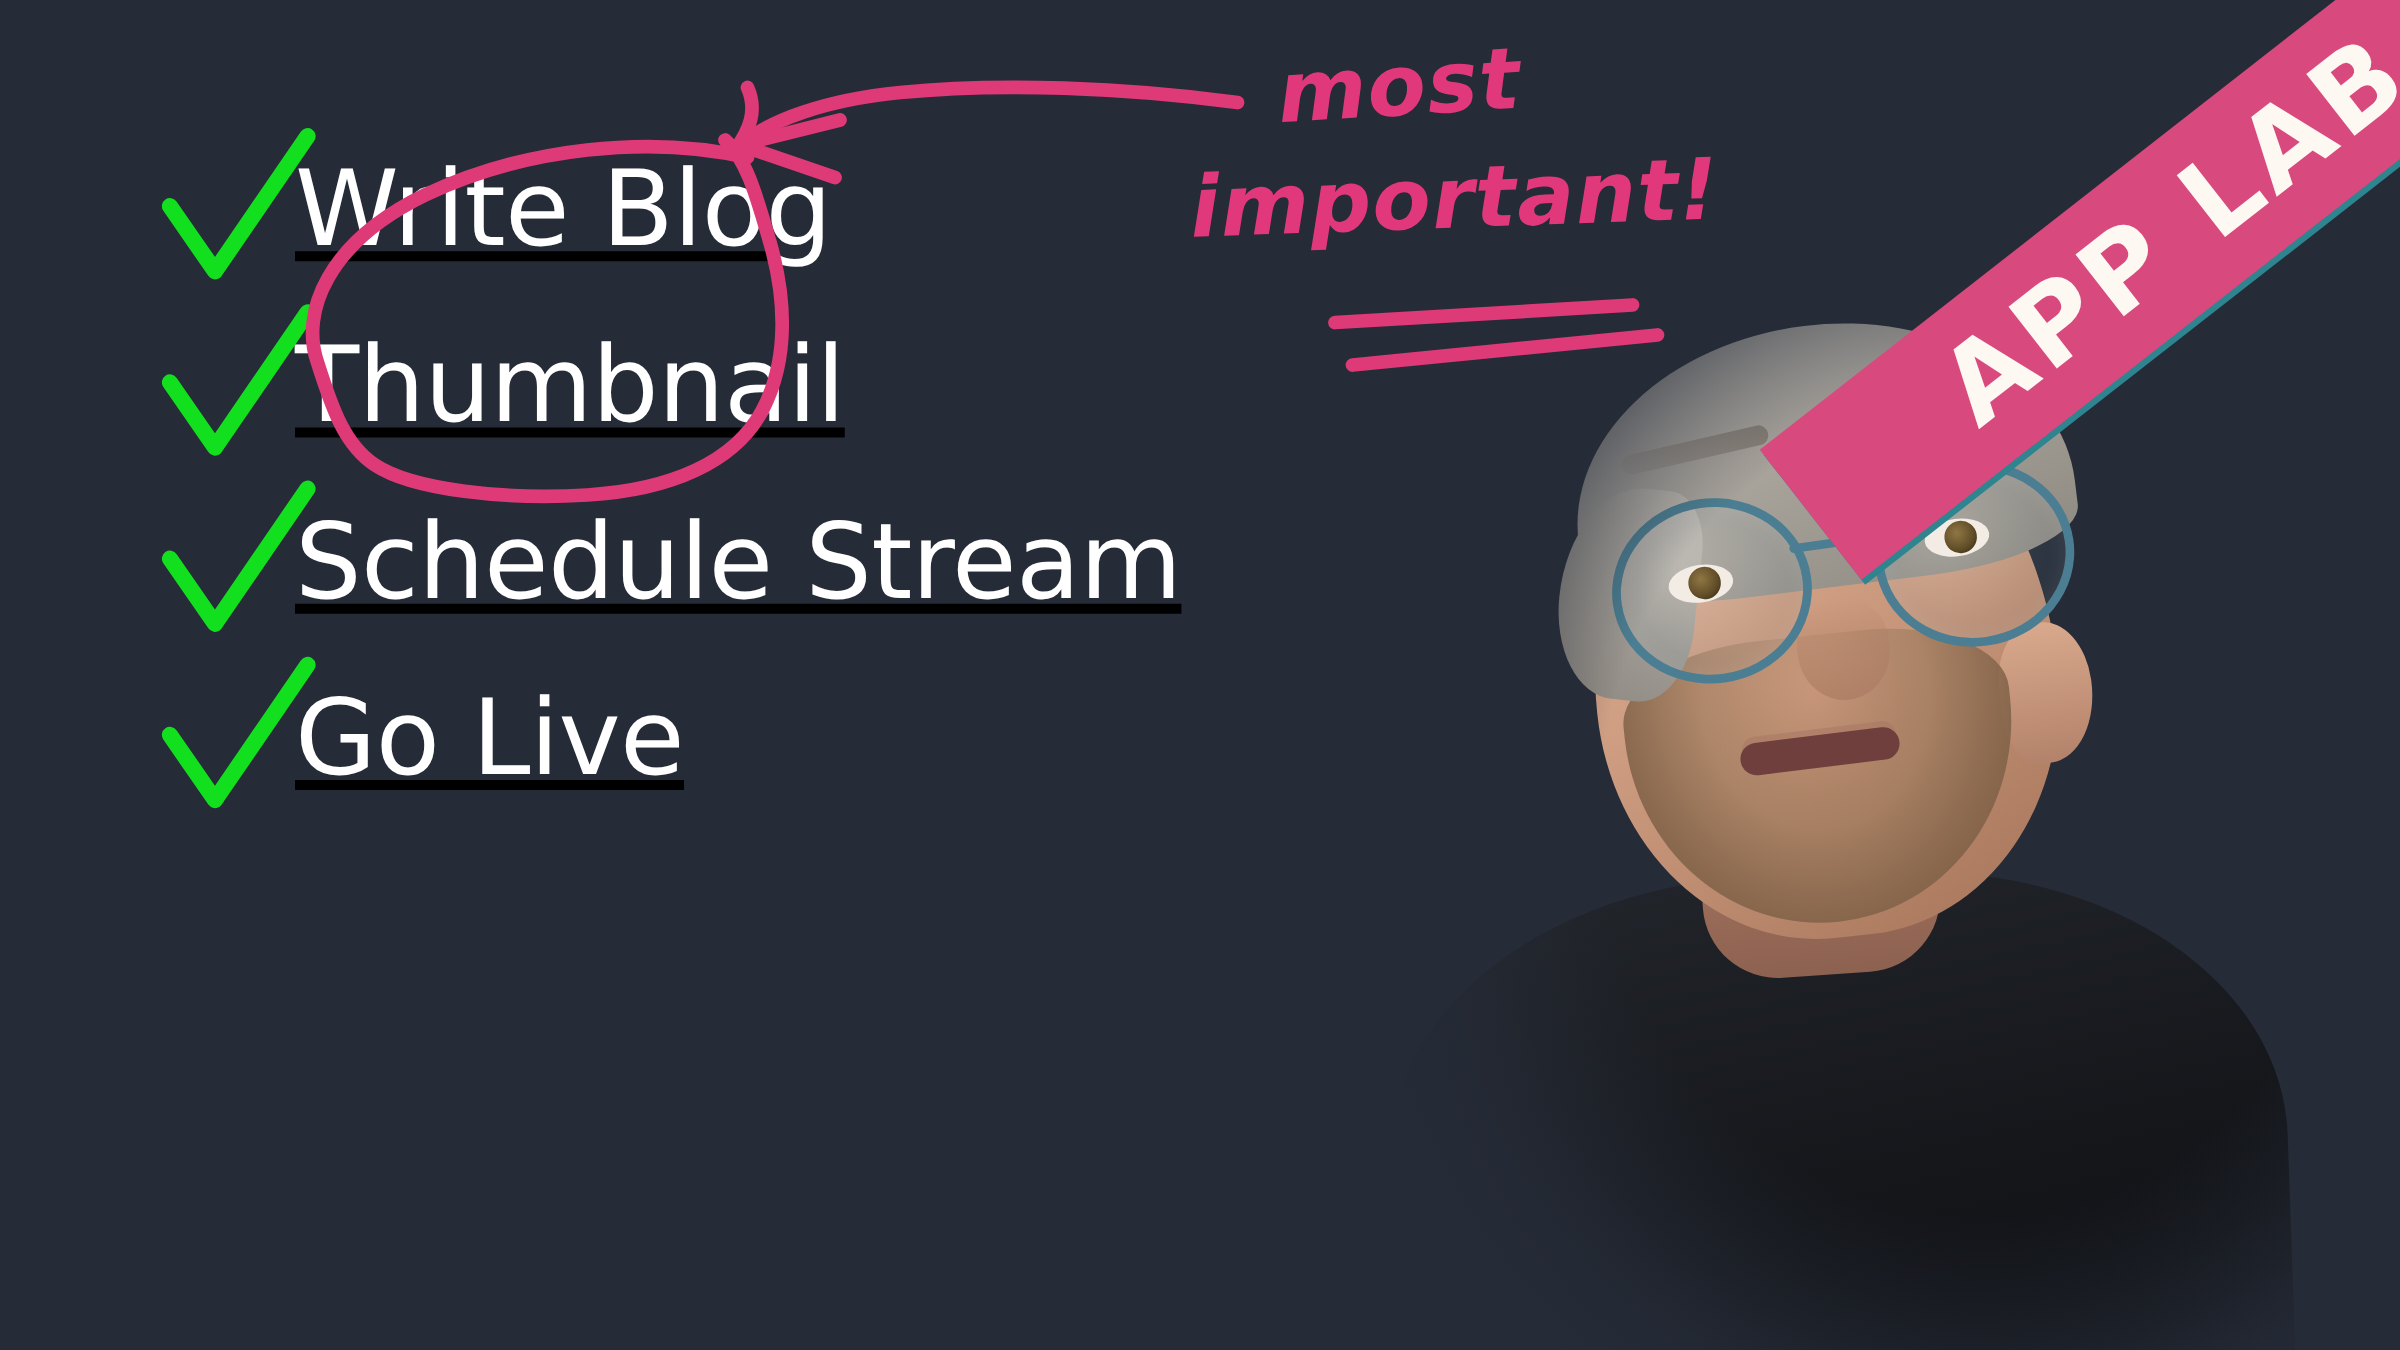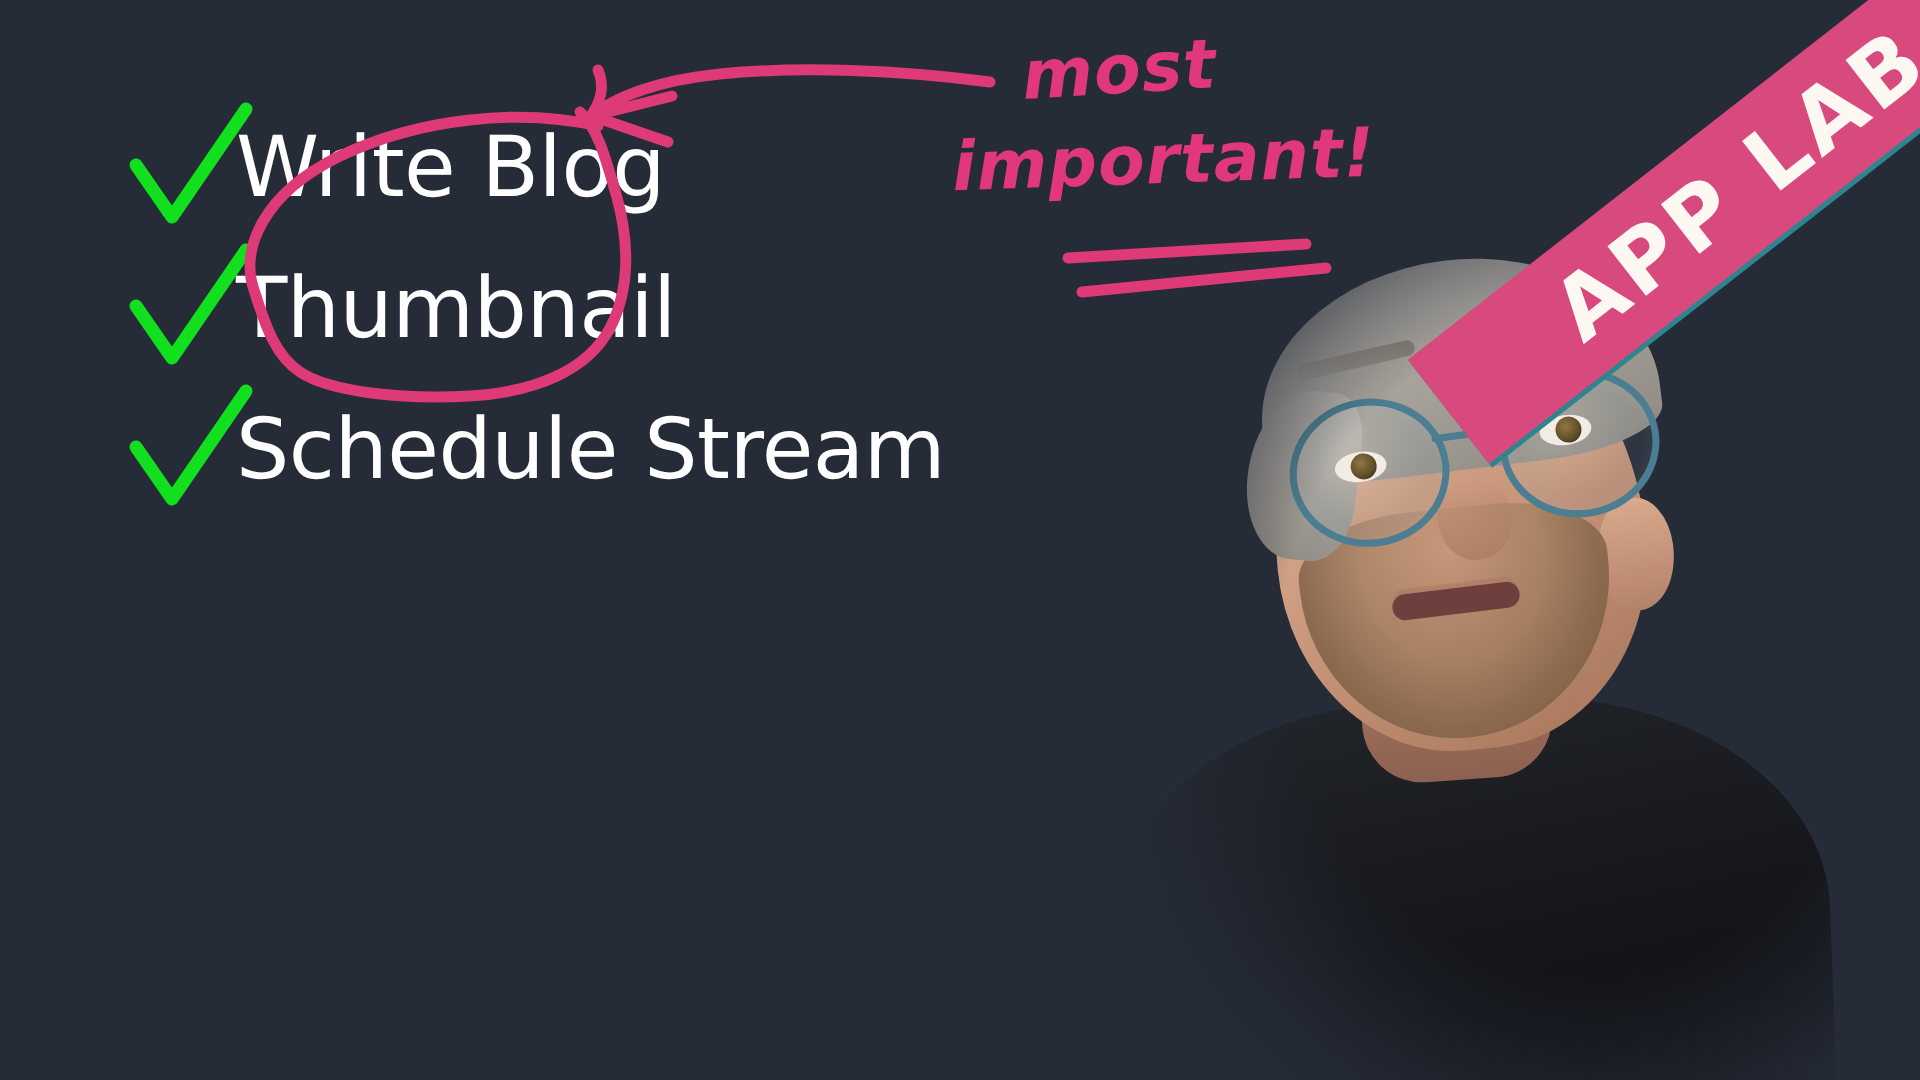--- a/index.html
+++ b/index.html
@@ -26,20 +26,21 @@
 
   
   .checklist {
     position: absolute;
     left: 118px;
     top: 96px;
     width: 1120px;
     display: flex;
     flex-direction: column;
     gap: 0px;
+    text-decoration: underline;
   }
   .row {
     position: relative;
     height: 141px;
     display: flex;
     align-items: center;
   }
   .tick {
     position: relative;
     width: 132px;
@@ -337,20 +338,28 @@
         <span class="tick">
           <svg viewBox="0 0 132 132" aria-hidden="true">
             <path d="M10 64 L46 116 L120 8" fill="none" stroke="#12e01f" stroke-width="13" stroke-linecap="round" stroke-linejoin="round"></path>
           </svg>
         </span>
         <span class="task">Schedule Stream</span>
       </div>
 
 
 
+      <div class="row">
+        <span class="tick">
+          <svg viewBox="0 0 132 132" aria-hidden="true">
+            <path d="M10 64 L46 116 L120 8" fill="none" stroke="#12e01f" stroke-width="13" stroke-linecap="round" stroke-linejoin="round"></path>
+          </svg>
+        </span>
+        <span class="task">Go Live</span>
+      </div>
 
     </div>
 
     <div class="ink">
       <svg viewBox="0 0 1920 1080" aria-hidden="true">
 
         <path d="M598 126
                  C 520 108, 420 118, 340 156
                  C 262 194, 240 250, 254 290
                  C 266 328, 276 356, 300 372

